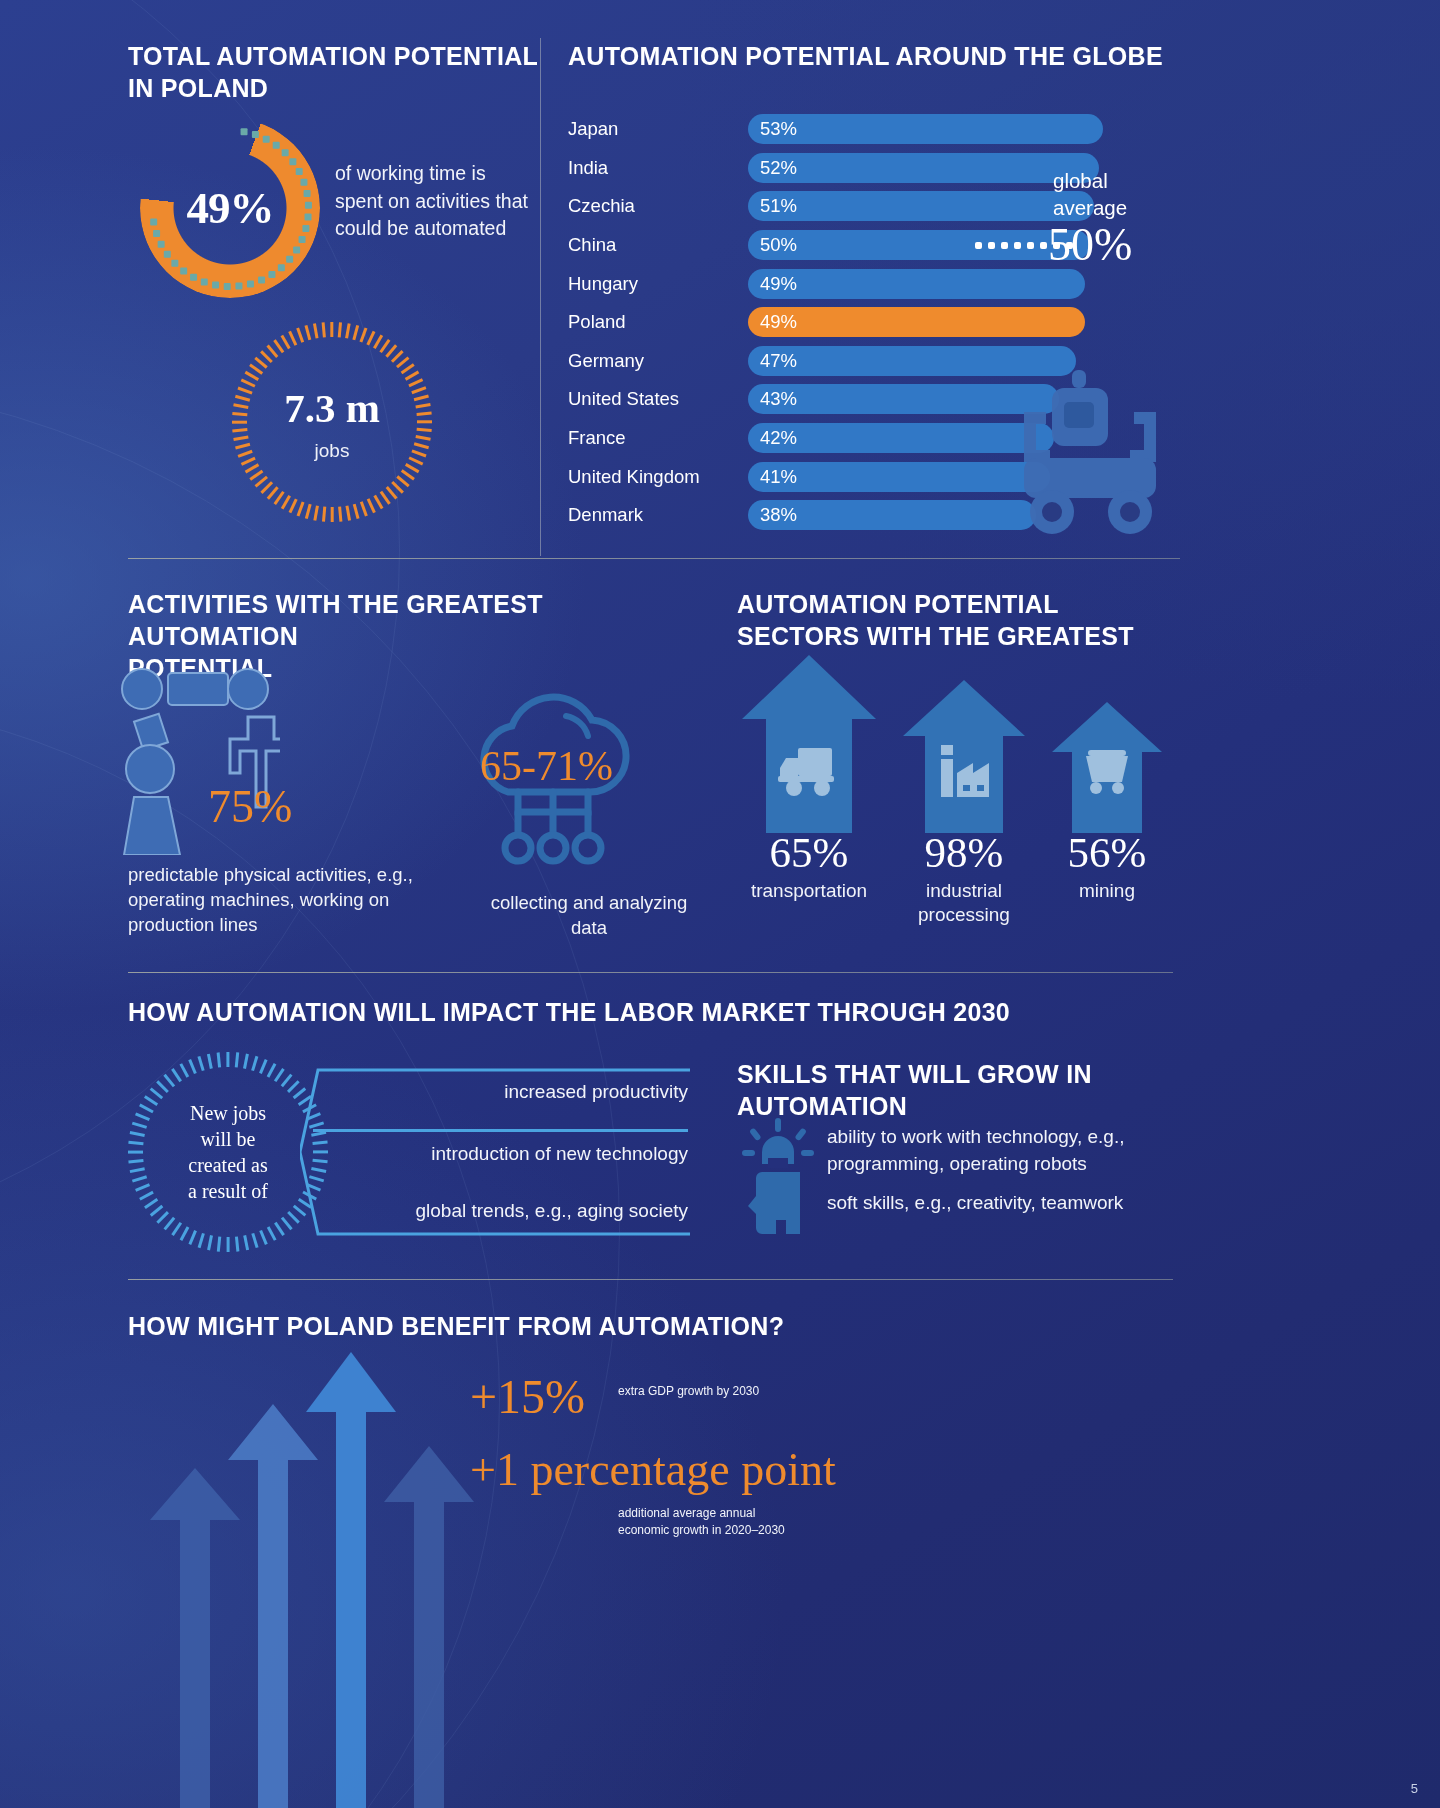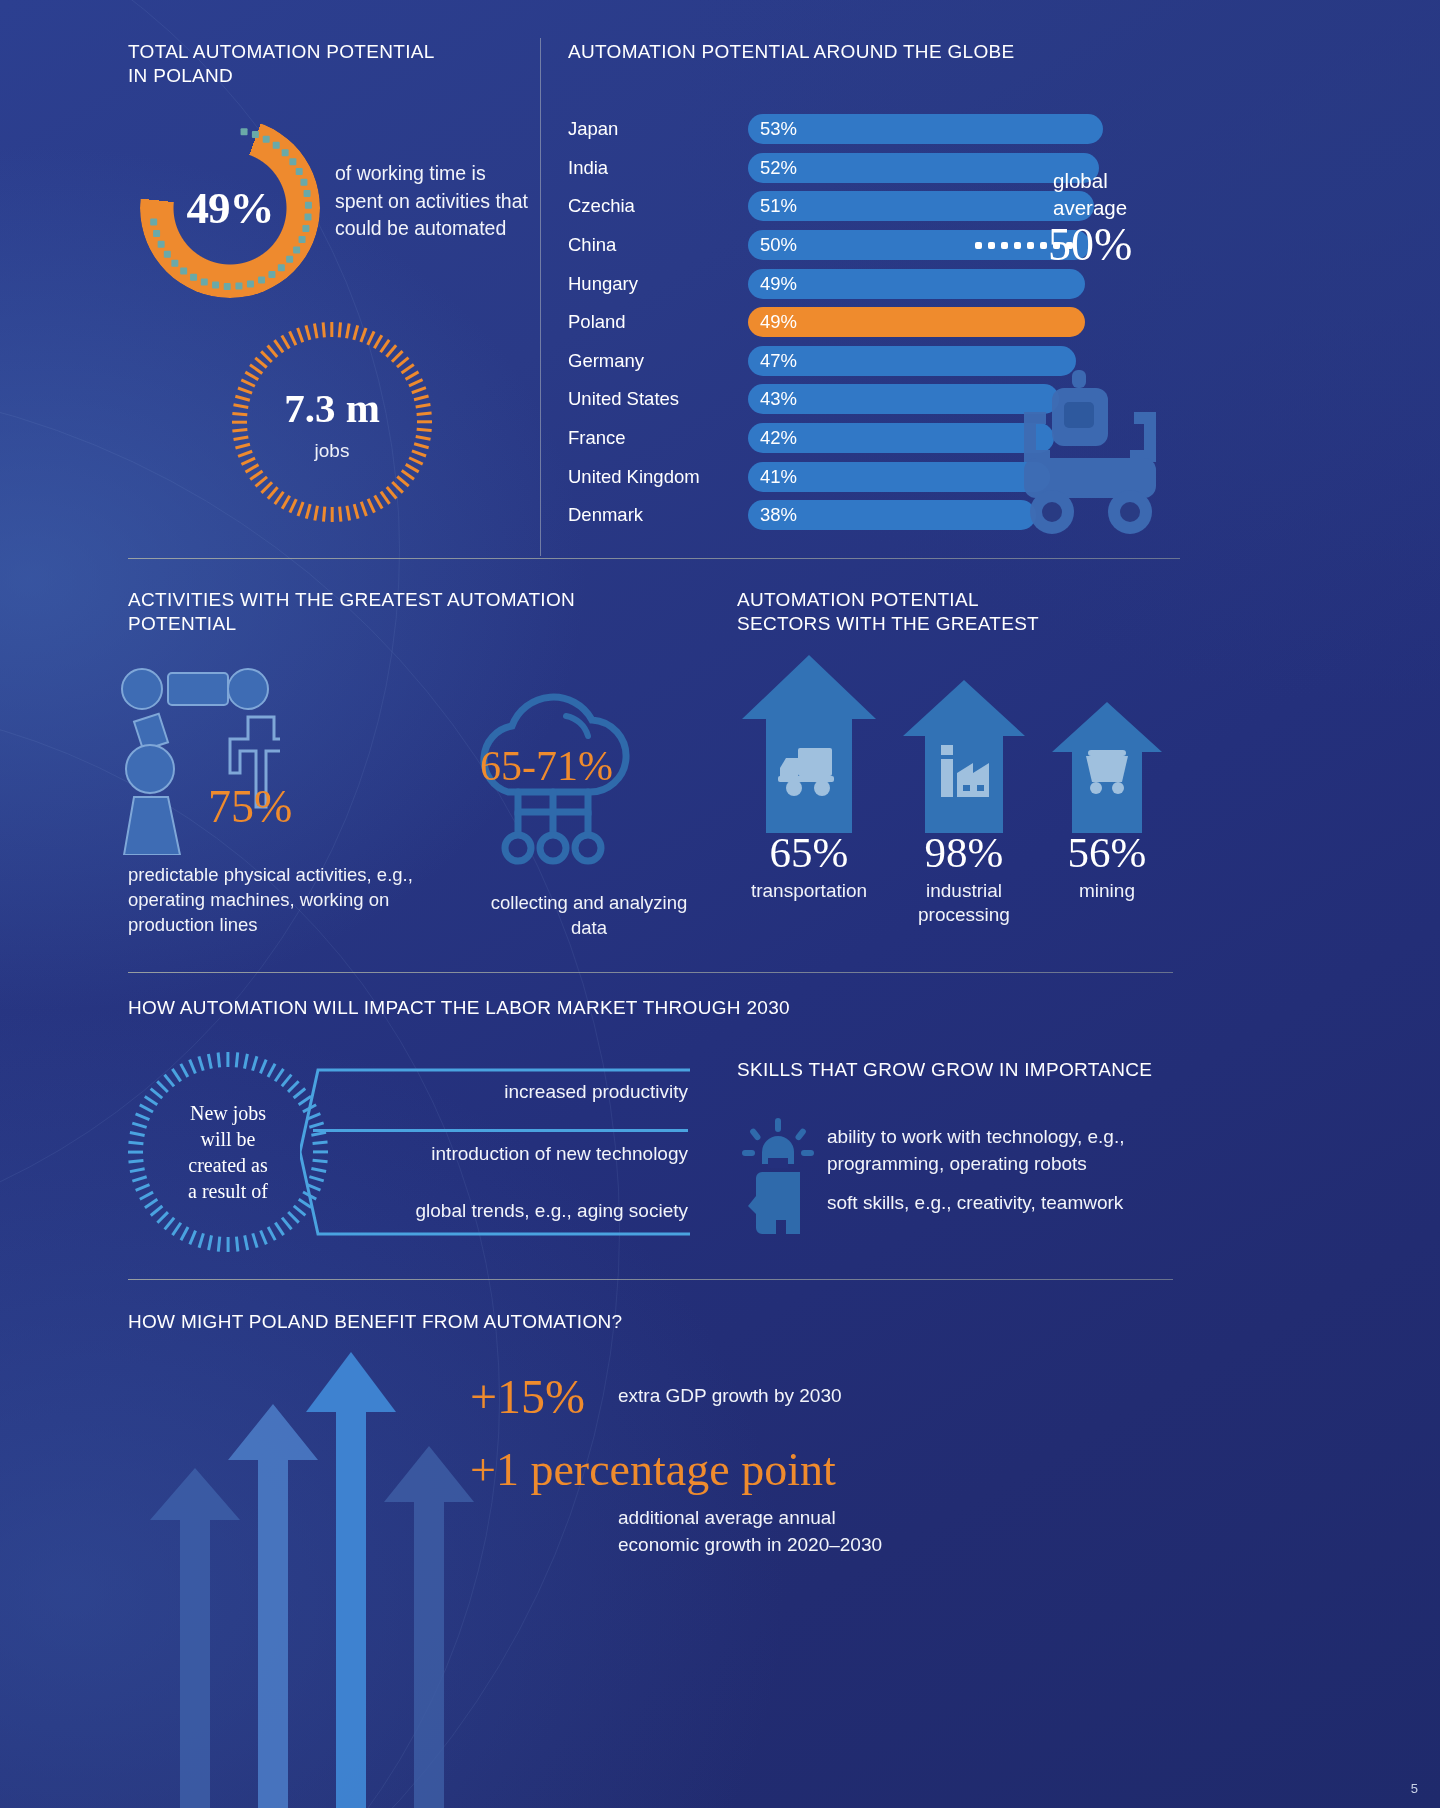--- a/index.html
+++ b/index.html
@@ -28,23 +28,23 @@
     pointer-events: none;
   }
   .sw1 { left: -1000px; top: -150px; }
   .sw2 { left: -1080px; top: 380px; width: 1700px; height: 1700px; }
   .sw3 { left: -900px; top: 700px; }
 
   .content { position: absolute; inset: 0; }
 
   
   .h-sec {
-    font-size: 19px;
+    font-size: 25px;
     letter-spacing: 0.3px;
-    font-weight: 400;
+    font-weight: 700;
     color: #ffffff;
     line-height: 1.28;
   }
   .divider {
     position: absolute;
     height: 1px;
     background: linear-gradient(90deg, rgba(170,175,165,0.85), rgba(160,168,160,0.55));
   }
   .vdivider {
     position: absolute;
@@ -149,21 +149,21 @@
   .lm-item { position: absolute; font-size: 19px; color: #f2f4fa; text-align: right; }
   .lm-line { position: absolute; height: 3px; background: #4aa3e0; }
 
   .skills-head { position: absolute; left: 737px; top: 1058px; }
   .skill-txt { position: absolute; font-size: 19px; line-height: 1.4; color: #f2f4fa; }
 
   
   .gdp-big {
     position: absolute; font-family: "Liberation Serif", serif; color: #ef8b2d;
   }
-  .gdp-side { position: absolute; font-size: 19px; color: #f2f4fa; line-height: 1.4; }
+  .gdp-side { position: absolute; font-size: 12px; color: #f2f4fa; line-height: 1.4; }
   .pageno { position: absolute; right: 22px; bottom: 12px; font-size: 13px; color: #c9d2e6; }
 </style>
 </head>
 <body>
 
 <div class="page"></div>
 <div class="swoosh sw1"></div>
 <div class="swoosh sw2"></div>
 <div class="swoosh sw3"></div>
 
@@ -591,21 +591,21 @@
   <svg style="position:absolute;left:300px;top:1052px;width:390px;height:200px;pointer-events:none;" viewBox="0 0 390 200">
     <path d="M0 100 L18 18 L390 18" fill="none" stroke="#4aa3e0" stroke-width="3"></path>
     <path d="M0 100 L18 182 L390 182" fill="none" stroke="#4aa3e0" stroke-width="3"></path>
   </svg>
   <div class="lm-line" style="left:313px;top:1129px;width:375px;"></div>
 
   <div class="lm-item" style="left:300px;top:1081px;width:388px;">increased productivity</div>
   <div class="lm-item" style="left:300px;top:1143px;width:388px;">introduction of new technology</div>
   <div class="lm-item" style="left:300px;top:1200px;width:388px;">global trends, e.g., aging society</div>
 
-  <div class="h-sec skills-head" style="width:460px;">SKILLS THAT GROW GROW IN IMPORTANCE</div>
+  <div class="h-sec skills-head" style="width:460px;">SKILLS THAT WILL GROW IN AUTOMATION</div>
 
   <svg style="position:absolute;left:742px;top:1118px;width:72px;height:116px;" viewBox="0 0 72 116">
     <g fill="#2f6aab">
       <rect x="33" y="0" width="6" height="14" rx="3"></rect>
       <rect x="10" y="10" width="6" height="13" rx="3" transform="rotate(-38 13 16)"></rect>
       <rect x="56" y="10" width="6" height="13" rx="3" transform="rotate(38 59 16)"></rect>
       <rect x="0" y="32" width="13" height="6" rx="3"></rect>
       <rect x="59" y="32" width="13" height="6" rx="3"></rect>
       <path d="M36 18 a16 16 0 0 1 16 16 v12 H20 V34 a16 16 0 0 1 16 -16z"></path>
       <rect x="26" y="40" width="20" height="10" fill="#24307c"></rect>

